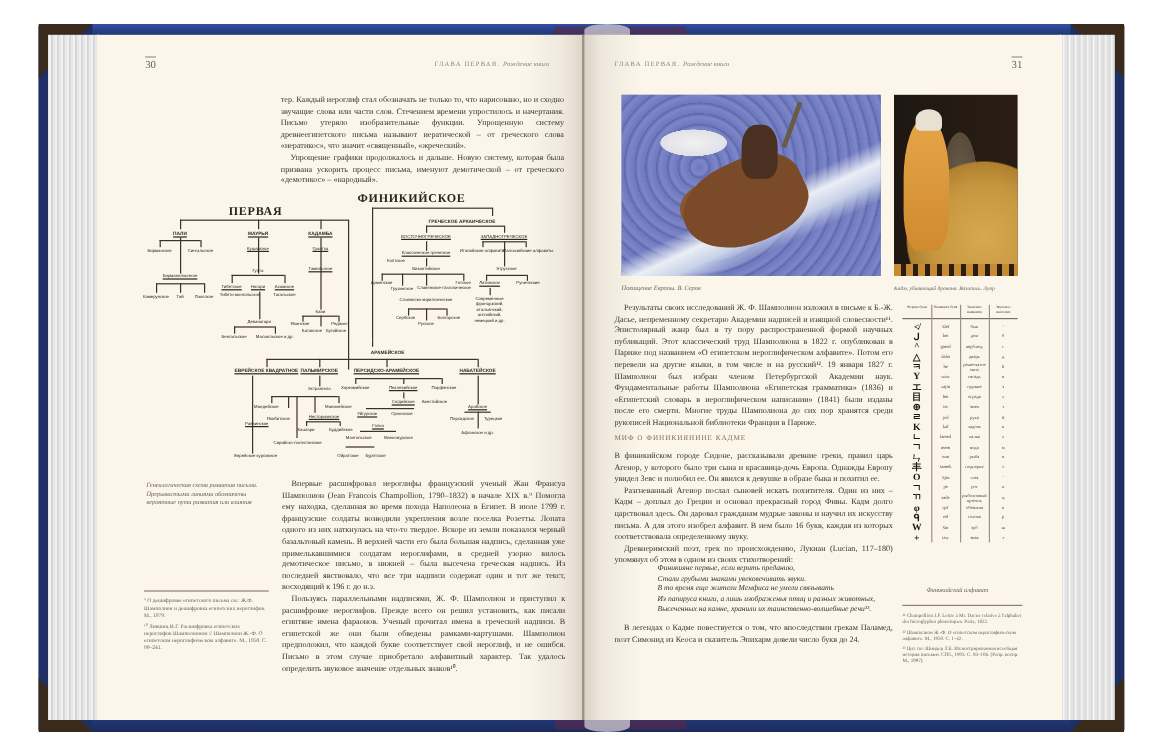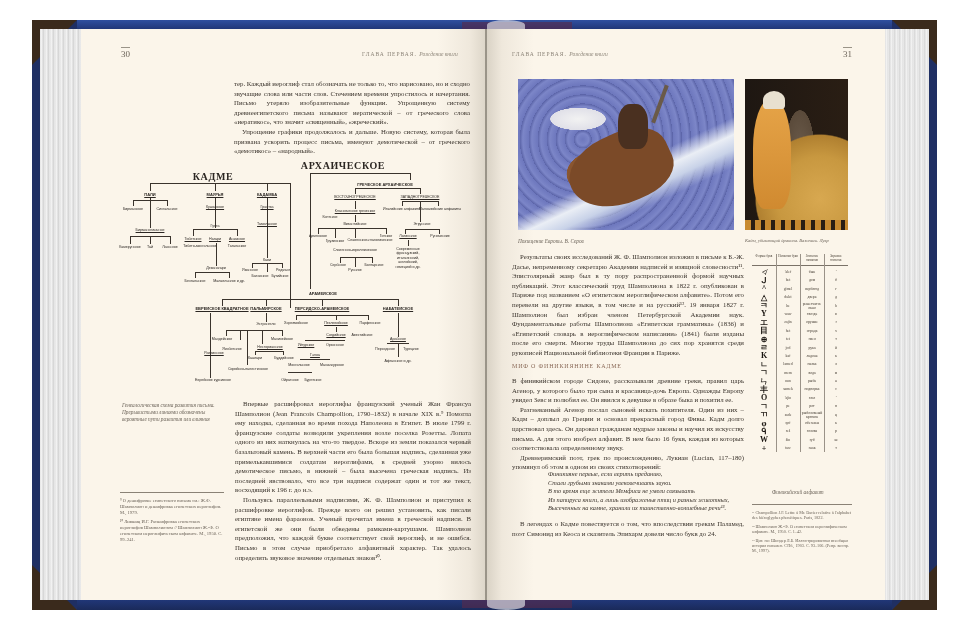--- a/index.html
+++ b/index.html
@@ -112,21 +112,21 @@
   <i>Рождение книги</i>
 </div>
 
 <div class="body-text" style="left:234px; top:79px; width:236px;">
   <p class="noindent">тер. Каждый иероглиф стал обозначать не только то, что нарисовано, но и сходно звучащие слова или части слов. Стечением времени упростилось и начертания. Письмо утеряло изобразительные функции. Упрощенную систему древнеегипетского письма называют иератической – от греческого слова «иератикос», что значит «священный», «жреческий».</p>
   <p>Упрощение графики продолжалось и дальше. Новую систему, которая была призвана ускорить процесс письма, именуют демотической – от греческого «демотикос» – «народный».</p>
 </div>
 
 <div class="diagram" style="left:0; top:0;">
 
-  <div class="dnode title" style="left:213px; top:171px;">КАДМЕ</div>
+  <div class="dnode title" style="left:213px; top:171px;">ПЕРВАЯ</div>
   <div class="dline" style="left:150px; top:183px; width:140px; height:1px;"></div>
   <div class="dline" style="left:150px; top:183px; width:1px; height:8px;"></div>
   <div class="dline" style="left:215px; top:183px; width:1px; height:8px;"></div>
   <div class="dline" style="left:267px; top:183px; width:1px; height:8px;"></div>
   <div class="dline" style="left:290px; top:183px; width:1px; height:125px;"></div>
   <div class="dnode b u" style="left:150px; top:192px;">ПАЛИ</div>
   <div class="dnode b u" style="left:215px; top:192px;">МАУРЬЯ</div>
   <div class="dnode b u" style="left:267px; top:192px;">КАДАМБА</div>
   <div class="dline" style="left:133px; top:200px; width:34px; height:1px;"></div>
   <div class="dline" style="left:133px; top:200px; width:1px; height:6px;"></div>
@@ -168,21 +168,21 @@
   <div class="dnode" style="left:267px; top:258px;">Кави</div>
   <div class="dline" style="left:252px; top:263px; width:30px; height:1px;"></div>
   <div class="dline" style="left:252px; top:263px; width:1px; height:5px;"></div>
   <div class="dline" style="left:267px; top:263px; width:1px; height:9px;"></div>
   <div class="dline" style="left:282px; top:263px; width:1px; height:5px;"></div>
   <div class="dnode" style="left:250px; top:268px;">Яванское</div>
   <div class="dnode" style="left:260px; top:274px;">Батакское</div>
   <div class="dnode" style="left:283px; top:268px;">Реджанг</div>
   <div class="dnode" style="left:280px; top:274px;">Бугийское</div>
 
-  <div class="dnode title" style="left:343px; top:160px;">АРХАИЧЕСКОЕ</div>
+  <div class="dnode title" style="left:343px; top:160px;">ФИНИКИЙСКОЕ</div>
   <div class="dline" style="left:310px; top:173px; width:100px; height:1px;"></div>
   <div class="dline" style="left:310px; top:173px; width:1px; height:110px;"></div>
   <div class="dline" style="left:410px; top:173px; width:1px; height:7px;"></div>
   <div class="dnode b" style="left:385px; top:182px;">ГРЕЧЕСКОЕ АРХАИЧЕСКОЕ</div>
   <div class="dline" style="left:355px; top:188px; width:65px; height:1px;"></div>
   <div class="dline" style="left:355px; top:188px; width:1px; height:6px;"></div>
   <div class="dline" style="left:420px; top:188px; width:1px; height:6px;"></div>
   <div class="dnode u" style="left:355px; top:195px;">ВОСТОЧНОГРЕЧЕСКОЕ</div>
   <div class="dnode u" style="left:420px; top:195px;">ЗАПАДНОГРЕЧЕСКОЕ</div>
   <div class="dline" style="left:355px; top:201px; width:1px; height:8px;"></div>

